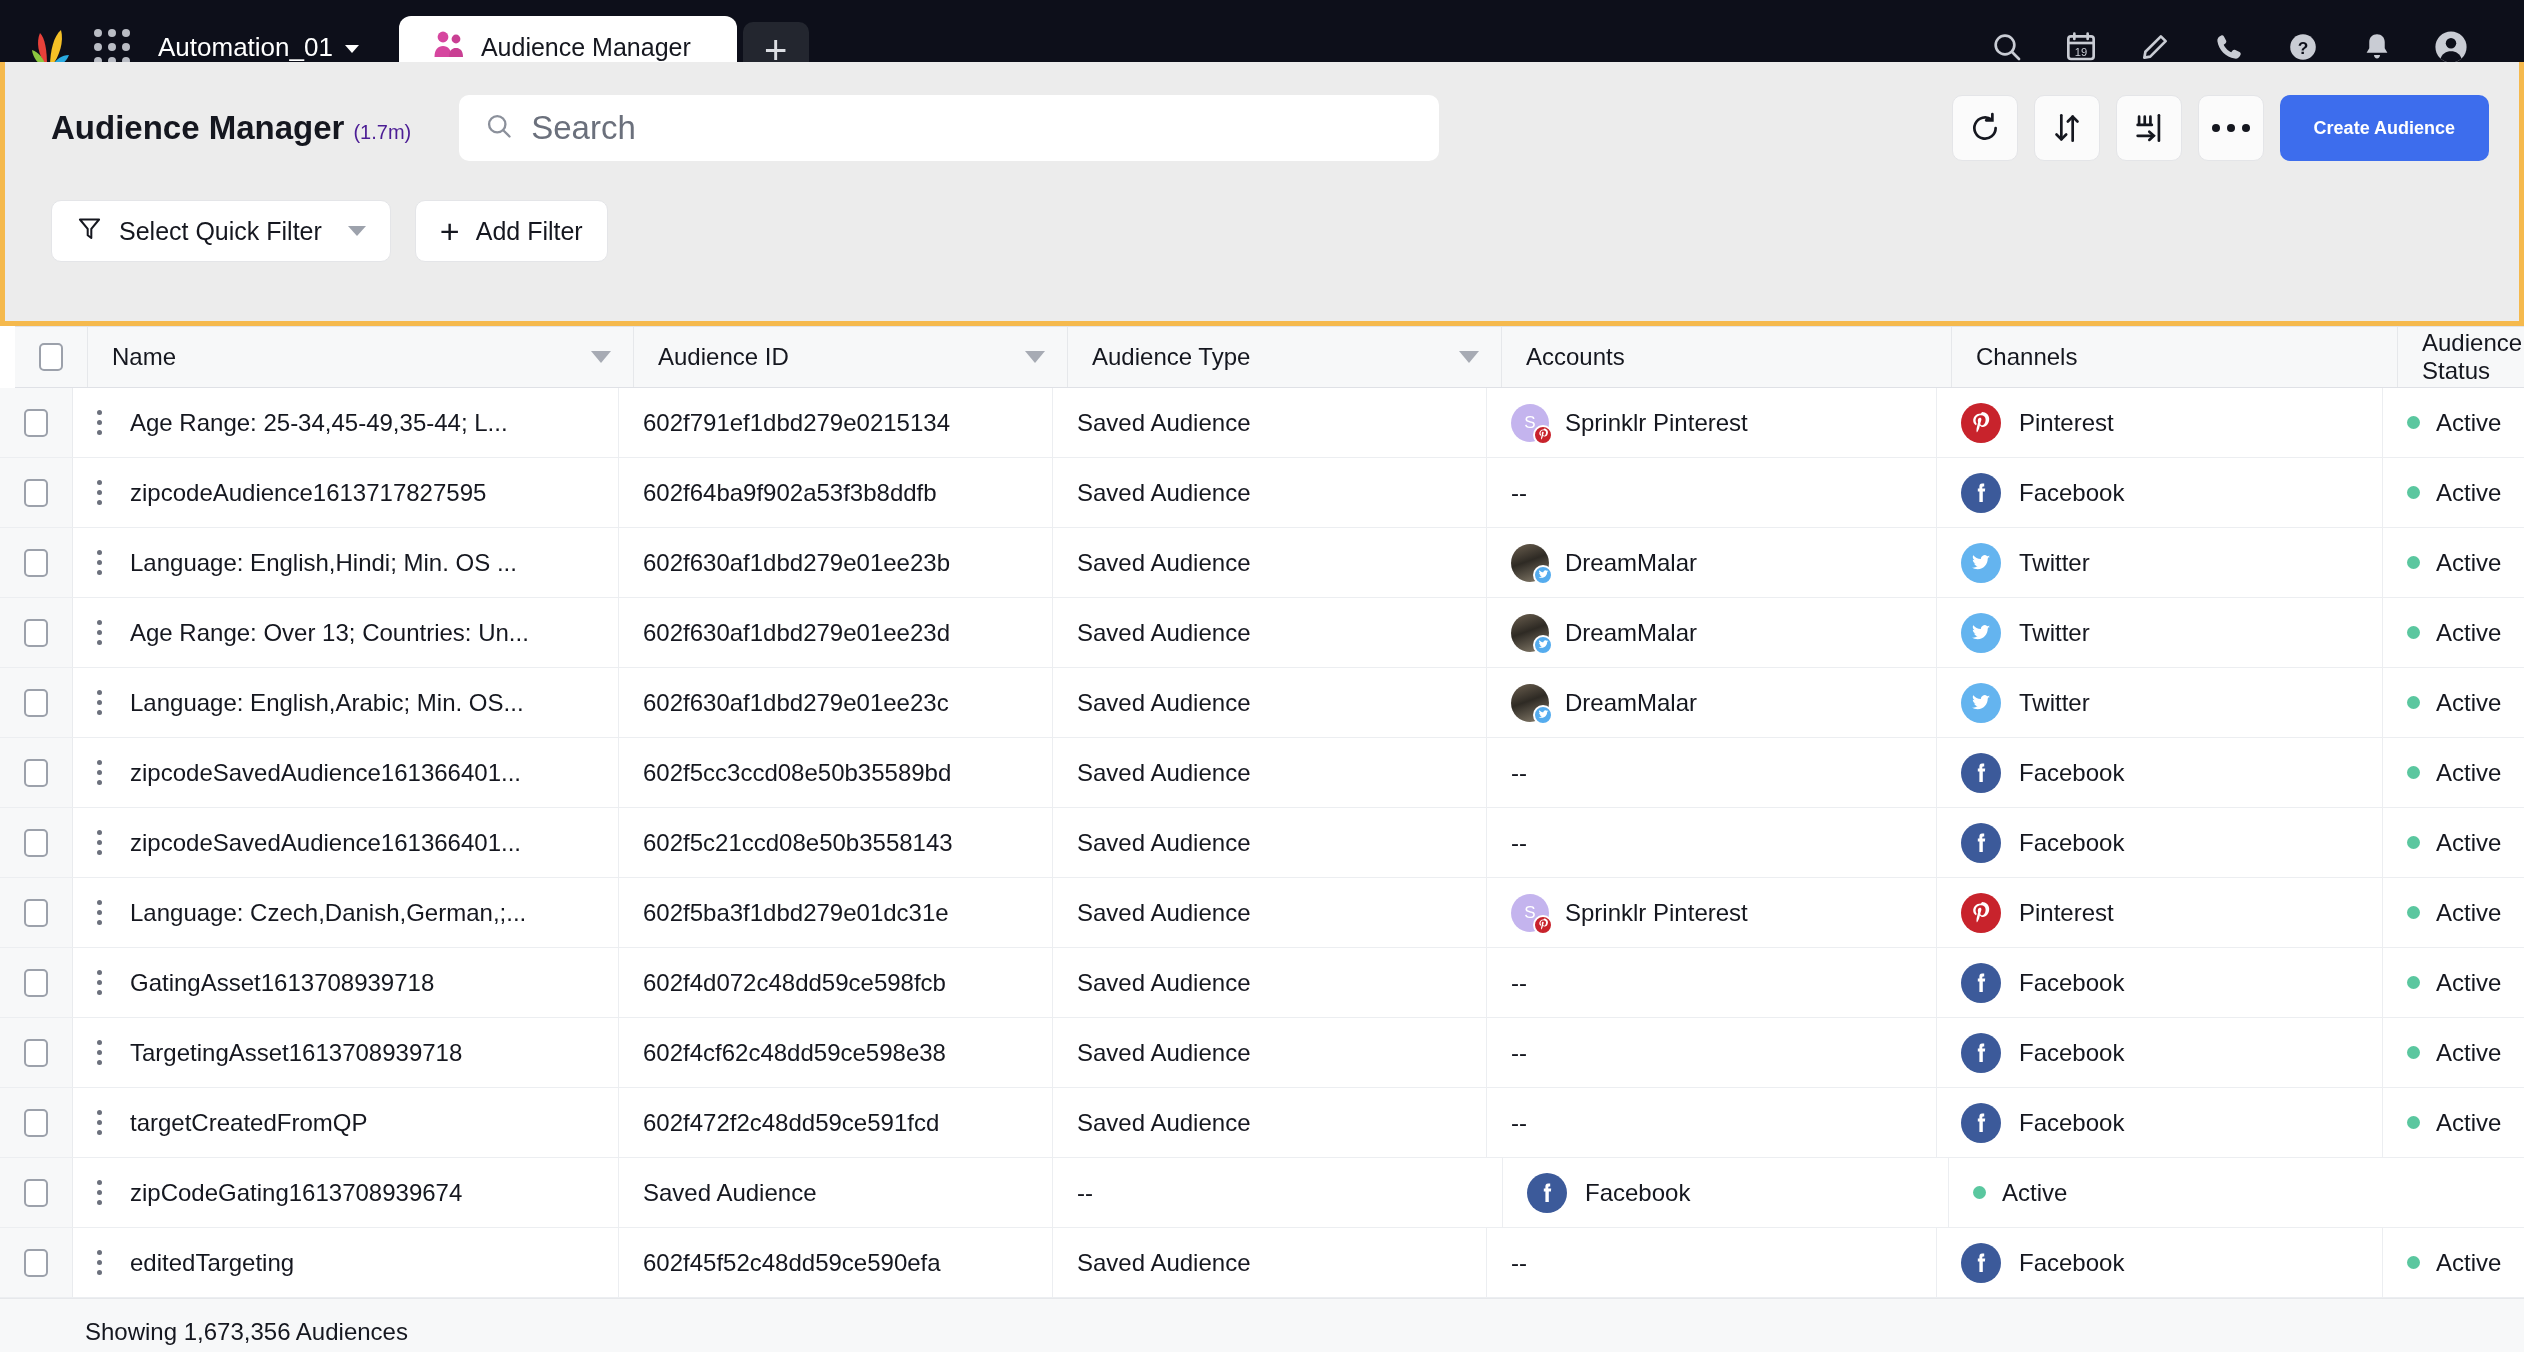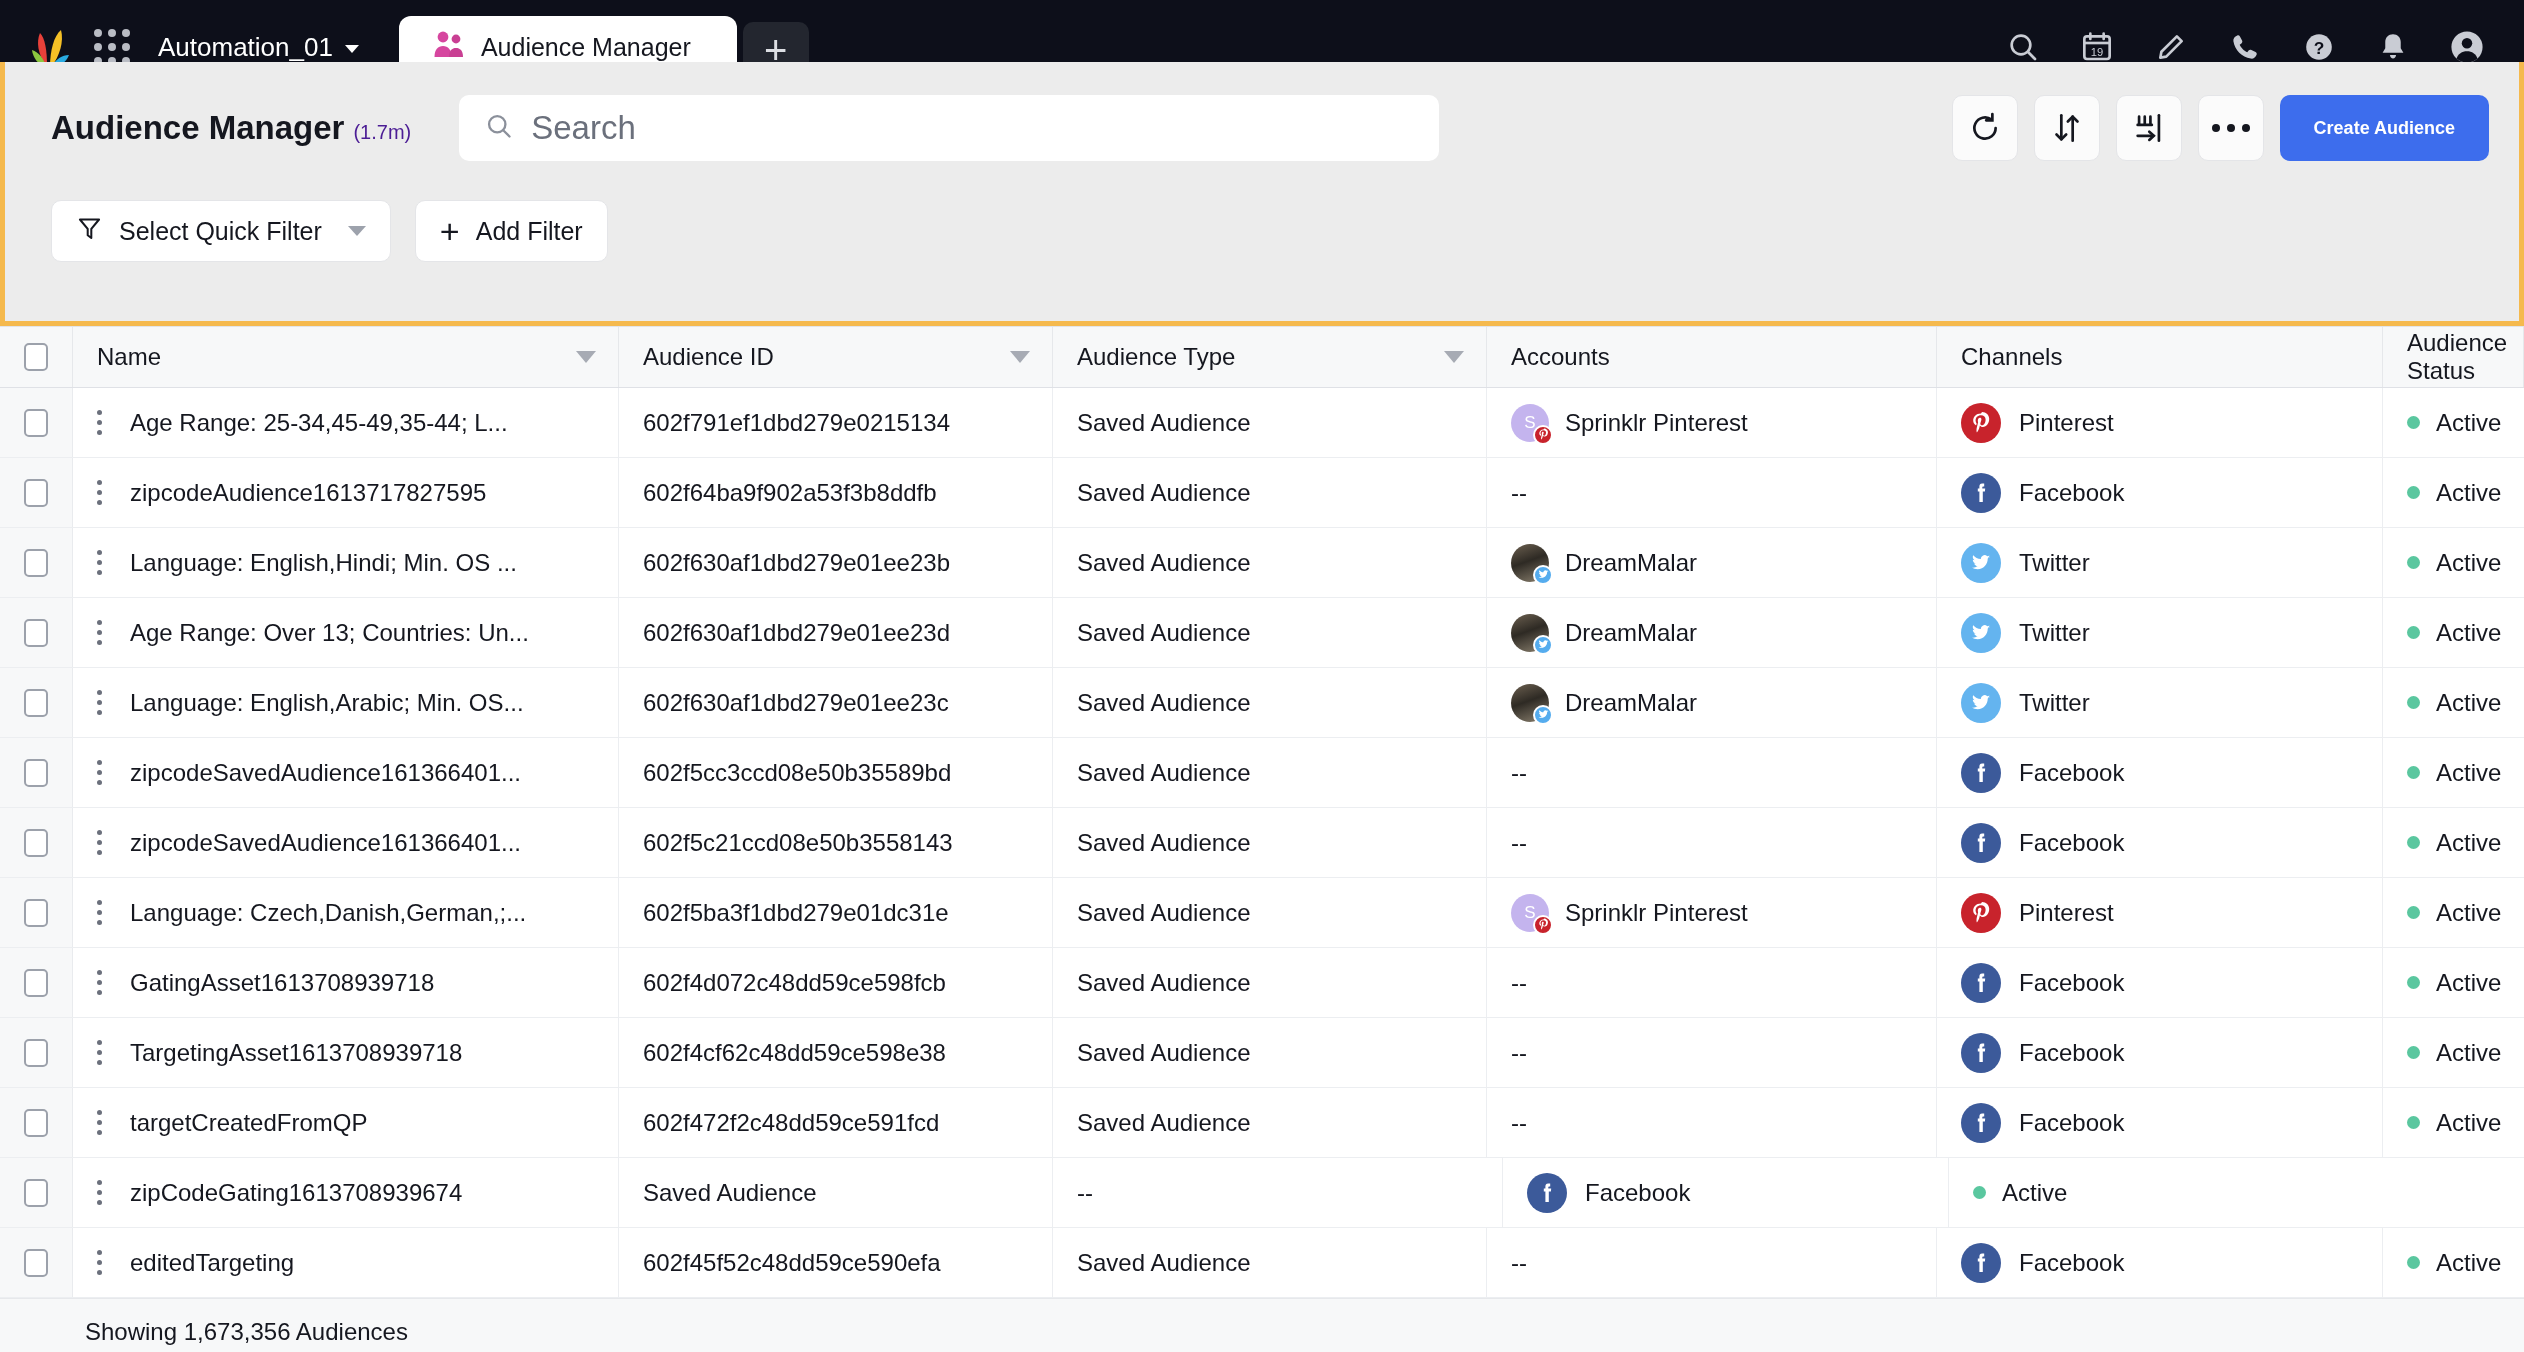--- a/index.html
+++ b/index.html
@@ -35,21 +35,21 @@
   }
   .tab-label { font-size: 25px; color: #15171f; font-weight: 400; white-space: nowrap; }
   .tab-plus {
     width: 66px; height: 56px; margin-left: 6px;
     background: #23262f; border-radius: 10px 10px 0 0;
     display: flex; align-items: center; justify-content: center;
     color: #dcdee3; font-size: 40px; font-weight: 300; line-height: 1;
   }
   .nav-right {
     margin-left: auto; display: flex; align-items: center; gap: 40px;
-    height: 62px; padding-right: 40px;
+    height: 62px; padding-right: 56px;
   }
   .nav-ico { width: 34px; height: 34px; display: flex; align-items: center; justify-content: center; color: #c9ccd4; }
   .nav-ico svg { display: block; }
 
   
   .headerwrap {
     position: absolute; top: 62px; left: 0;
     width: 2524px; height: 264px;
     background: #ececec;
     border: 5px solid #f5b94d;
@@ -90,21 +90,21 @@
     border-radius: 10px; display: flex; align-items: center; gap: 16px;
     padding: 0 24px; font-size: 25px; color: #15171f;
   }
   .pill .caret { width: 0; height: 0; border-left: 9px solid transparent; border-right: 9px solid transparent; border-top: 10px solid #9da2ac; margin-left: 10px; }
   .plus-glyph { font-size: 34px; font-weight: 300; line-height: 1; color: #15171f; }
 
   
   .tablewrap { position: absolute; top: 326px; left: 0; width: 2524px; height: 1026px; background: #ffffff; }
   .thead {
     display: flex; height: 62px; background: #f7f8f9;
-    border-top: 1px solid #e2e4e8; border-bottom: 1px solid #dfe1e6;
+    border-top: 1px solid #e2e4e8; border-bottom: 1px solid #dfe1e6; margin-left: 15px;
   }
   .thead .th {
     display: flex; align-items: center; font-size: 24px; color: #15171f;
     border-right: 1px solid #e6e8eb; padding: 0 24px; position: relative;
   }
   .th .sortcaret { position:absolute; right: 22px; width: 0; height: 0;
     border-left: 10px solid transparent; border-right: 10px solid transparent; border-top: 12px solid #a7abb4; }
   .col-chk  { width: 73px; flex: 0 0 73px; justify-content: center; padding: 0; }
   .col-name { width: 546px; flex: 0 0 546px; }
   .col-id   { width: 434px; flex: 0 0 434px; }

